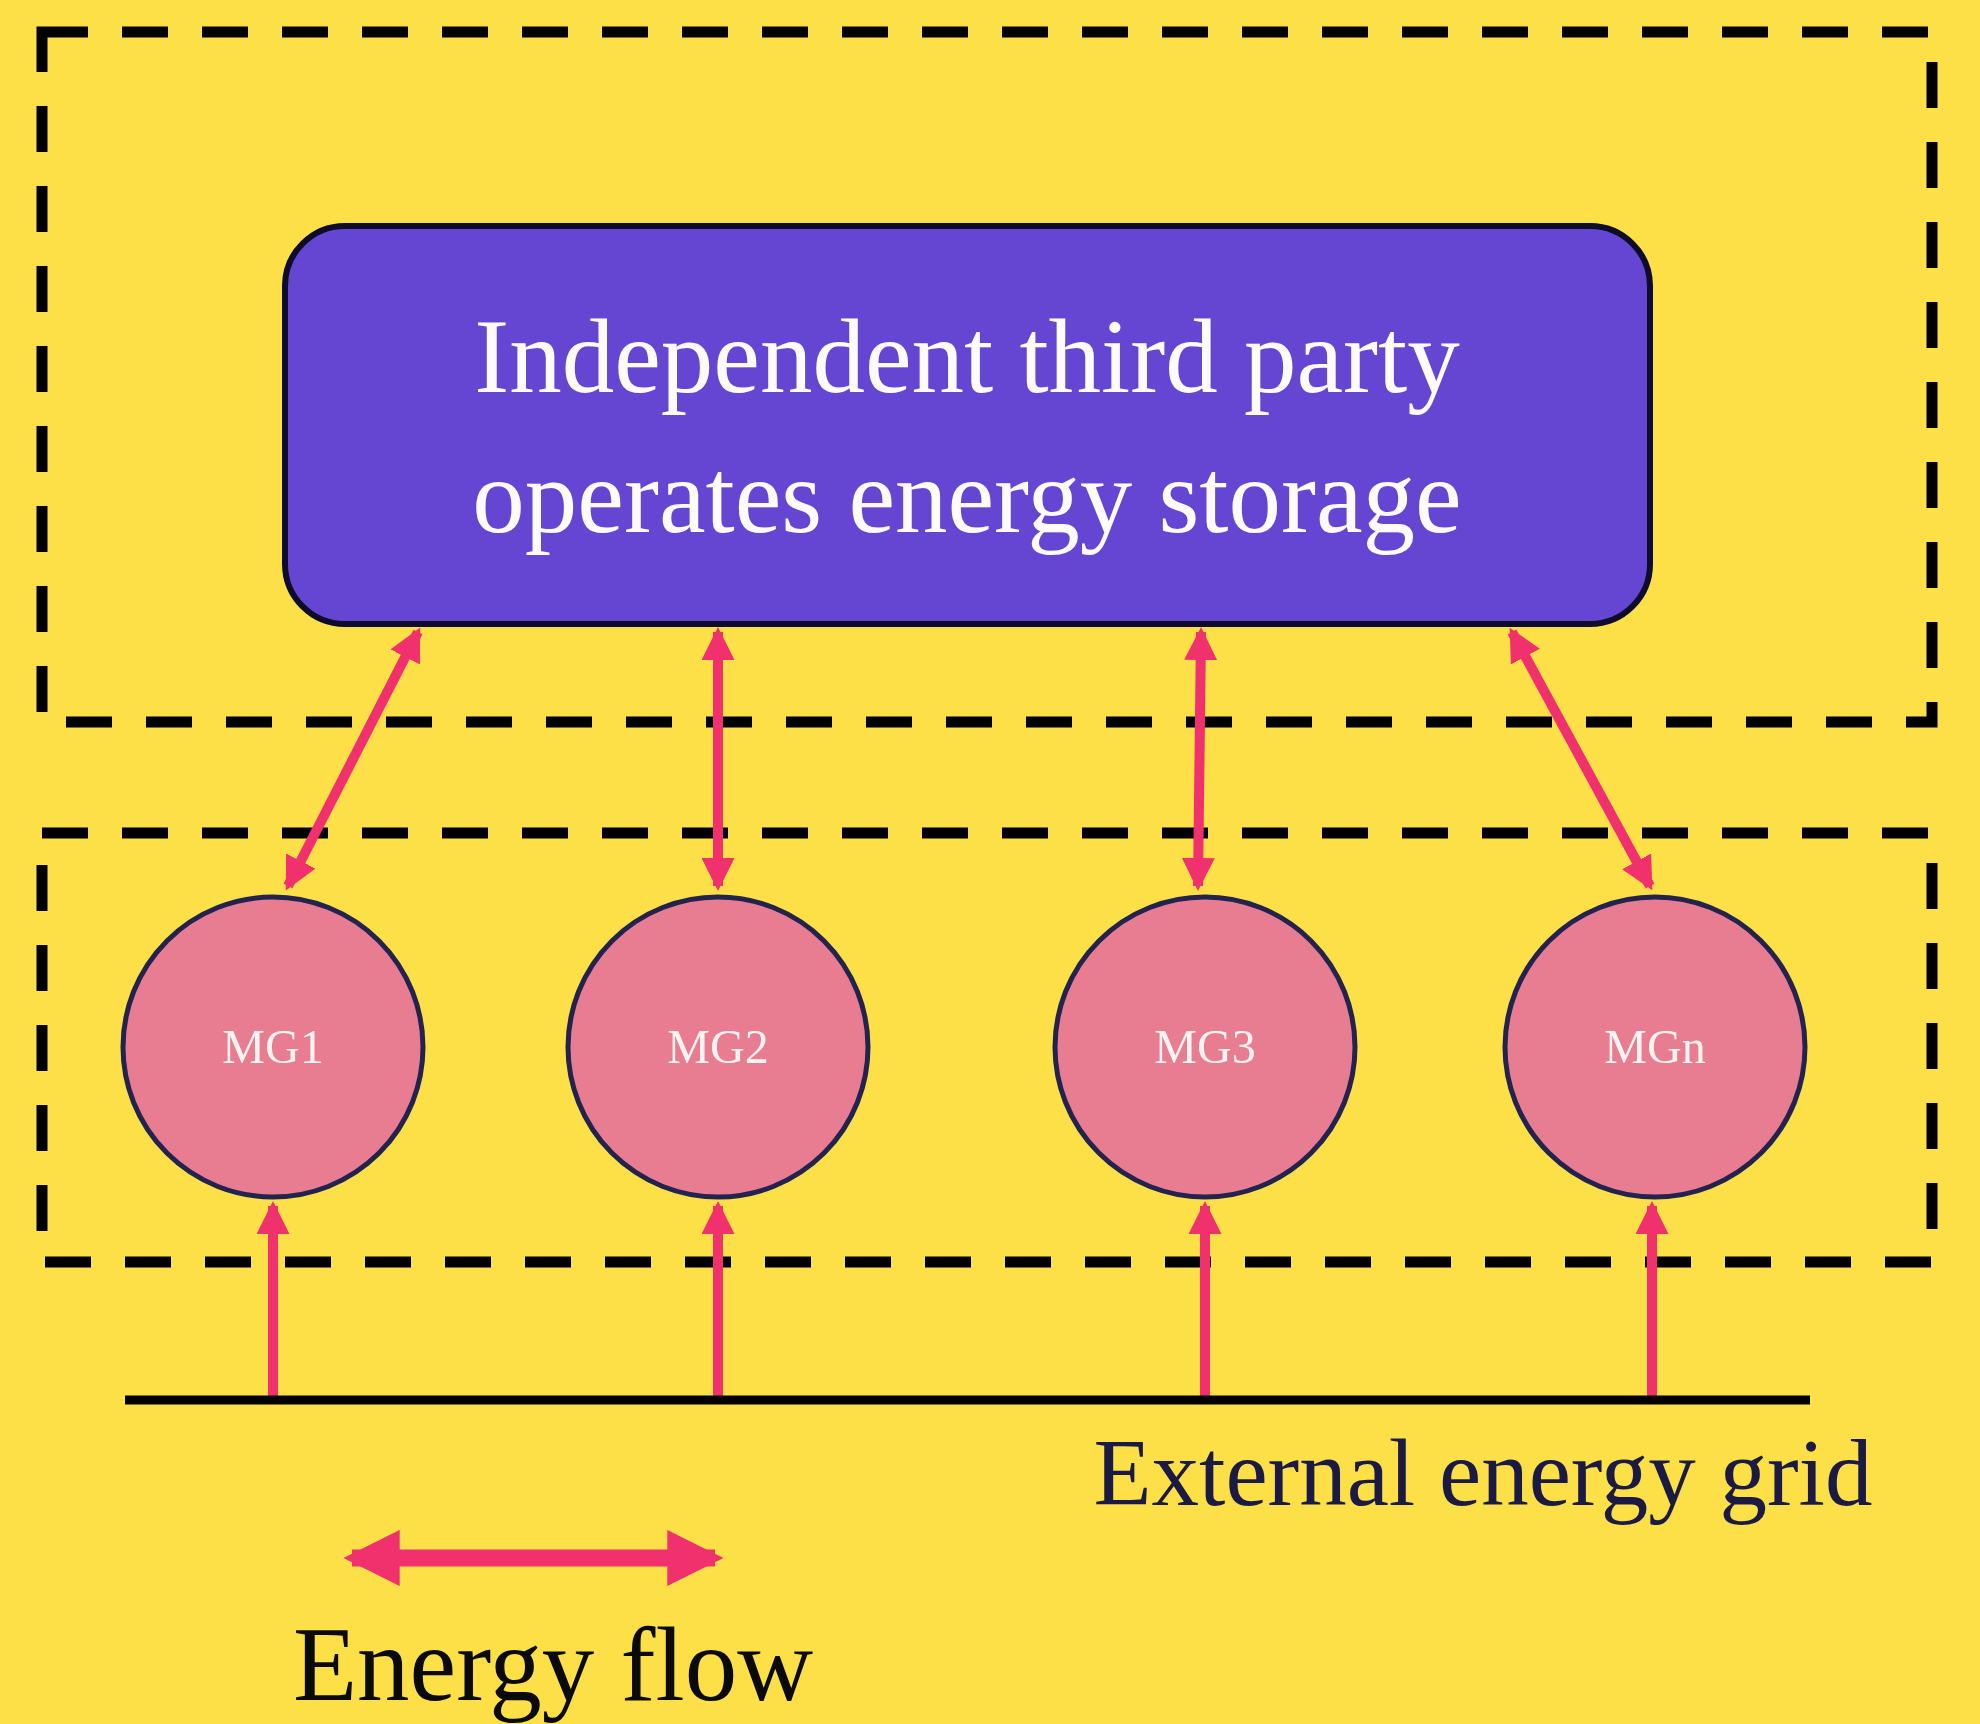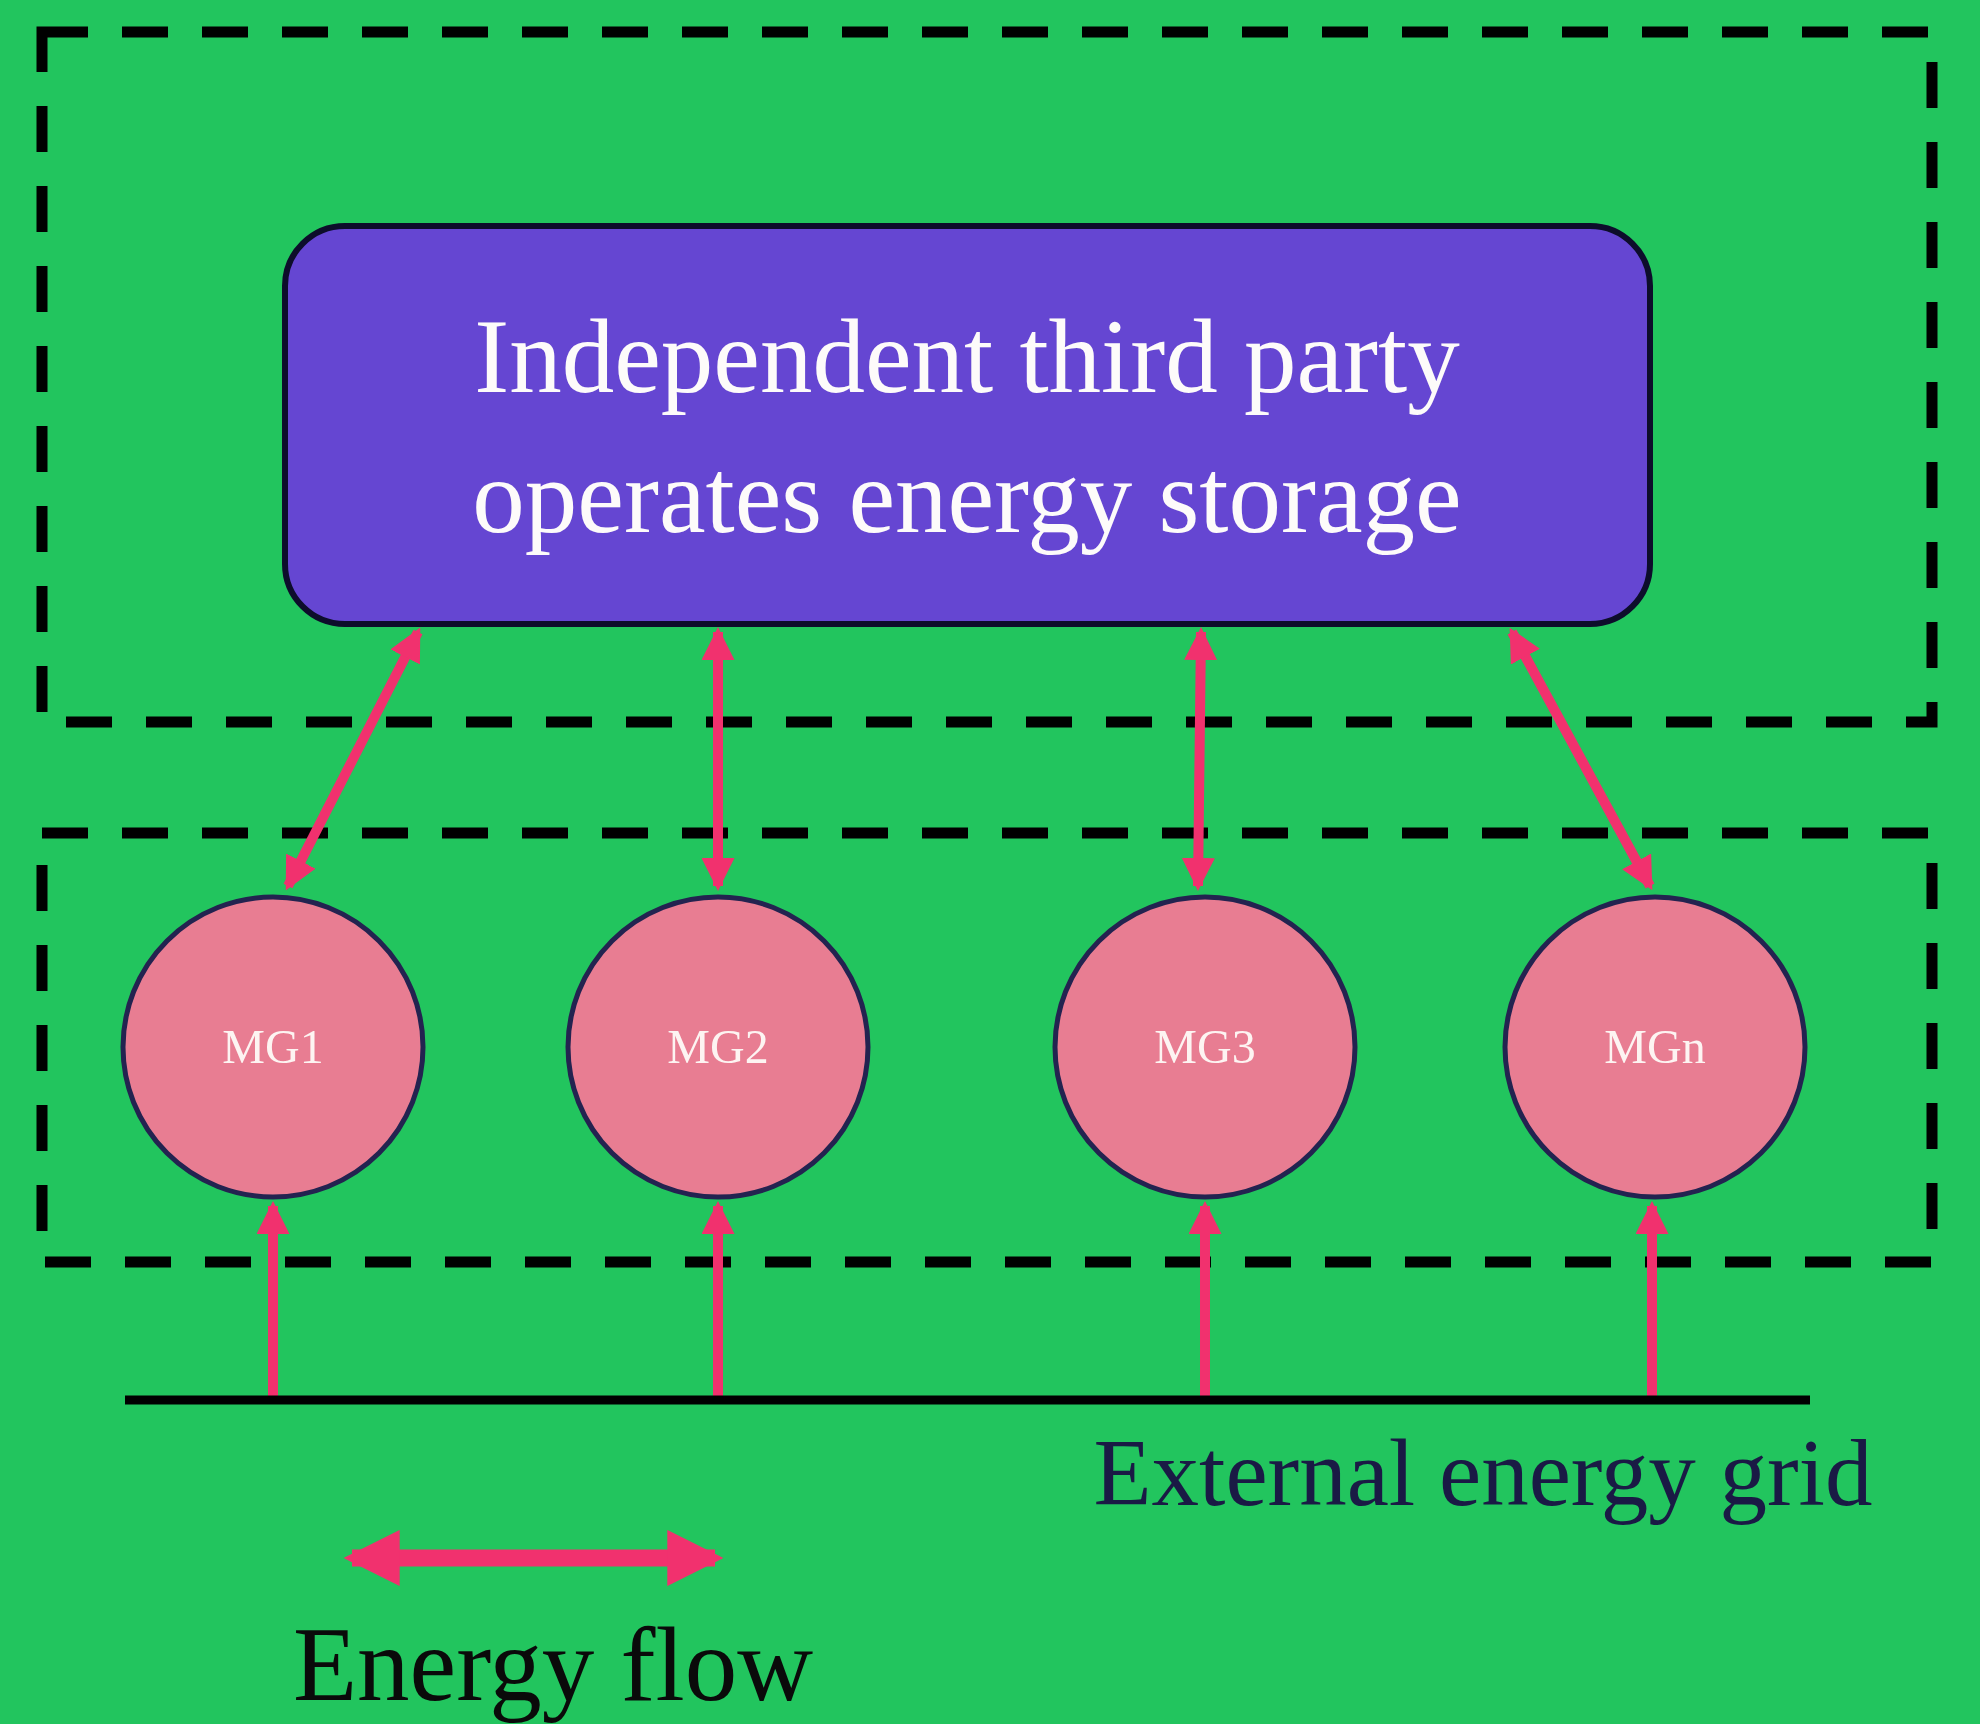--- a/index.html
+++ b/index.html
@@ -1,20 +1,20 @@
 <!DOCTYPE html>
 <html><head>
 <meta charset="utf-8">
 <style>
   html, body { margin: 0; padding: 0; background: #ffffff; }
   .stage {
     position: relative;
     width: 1980px;
     height: 1724px;
-    background: #22c55e;
+    background: #fde047;
     overflow: hidden;
     font-family: "Liberation Serif", "DejaVu Serif", serif;
   }
   .stage svg { position: absolute; inset: 0; }
 
   .zone-border   { fill: none; stroke: #000000; stroke-width: 11; stroke-dasharray: 46 34; }
   .storage-box   { fill: #6546D2; stroke: #0D0D2B; stroke-width: 6; }
   .mg-circle     { fill: #E87D92; stroke: #232350; stroke-width: 5; }
   .flow-line     { stroke: #F1316E; stroke-width: 10; fill: none; }
   .legend-line   { stroke: #F1316E; stroke-width: 17; fill: none; }

